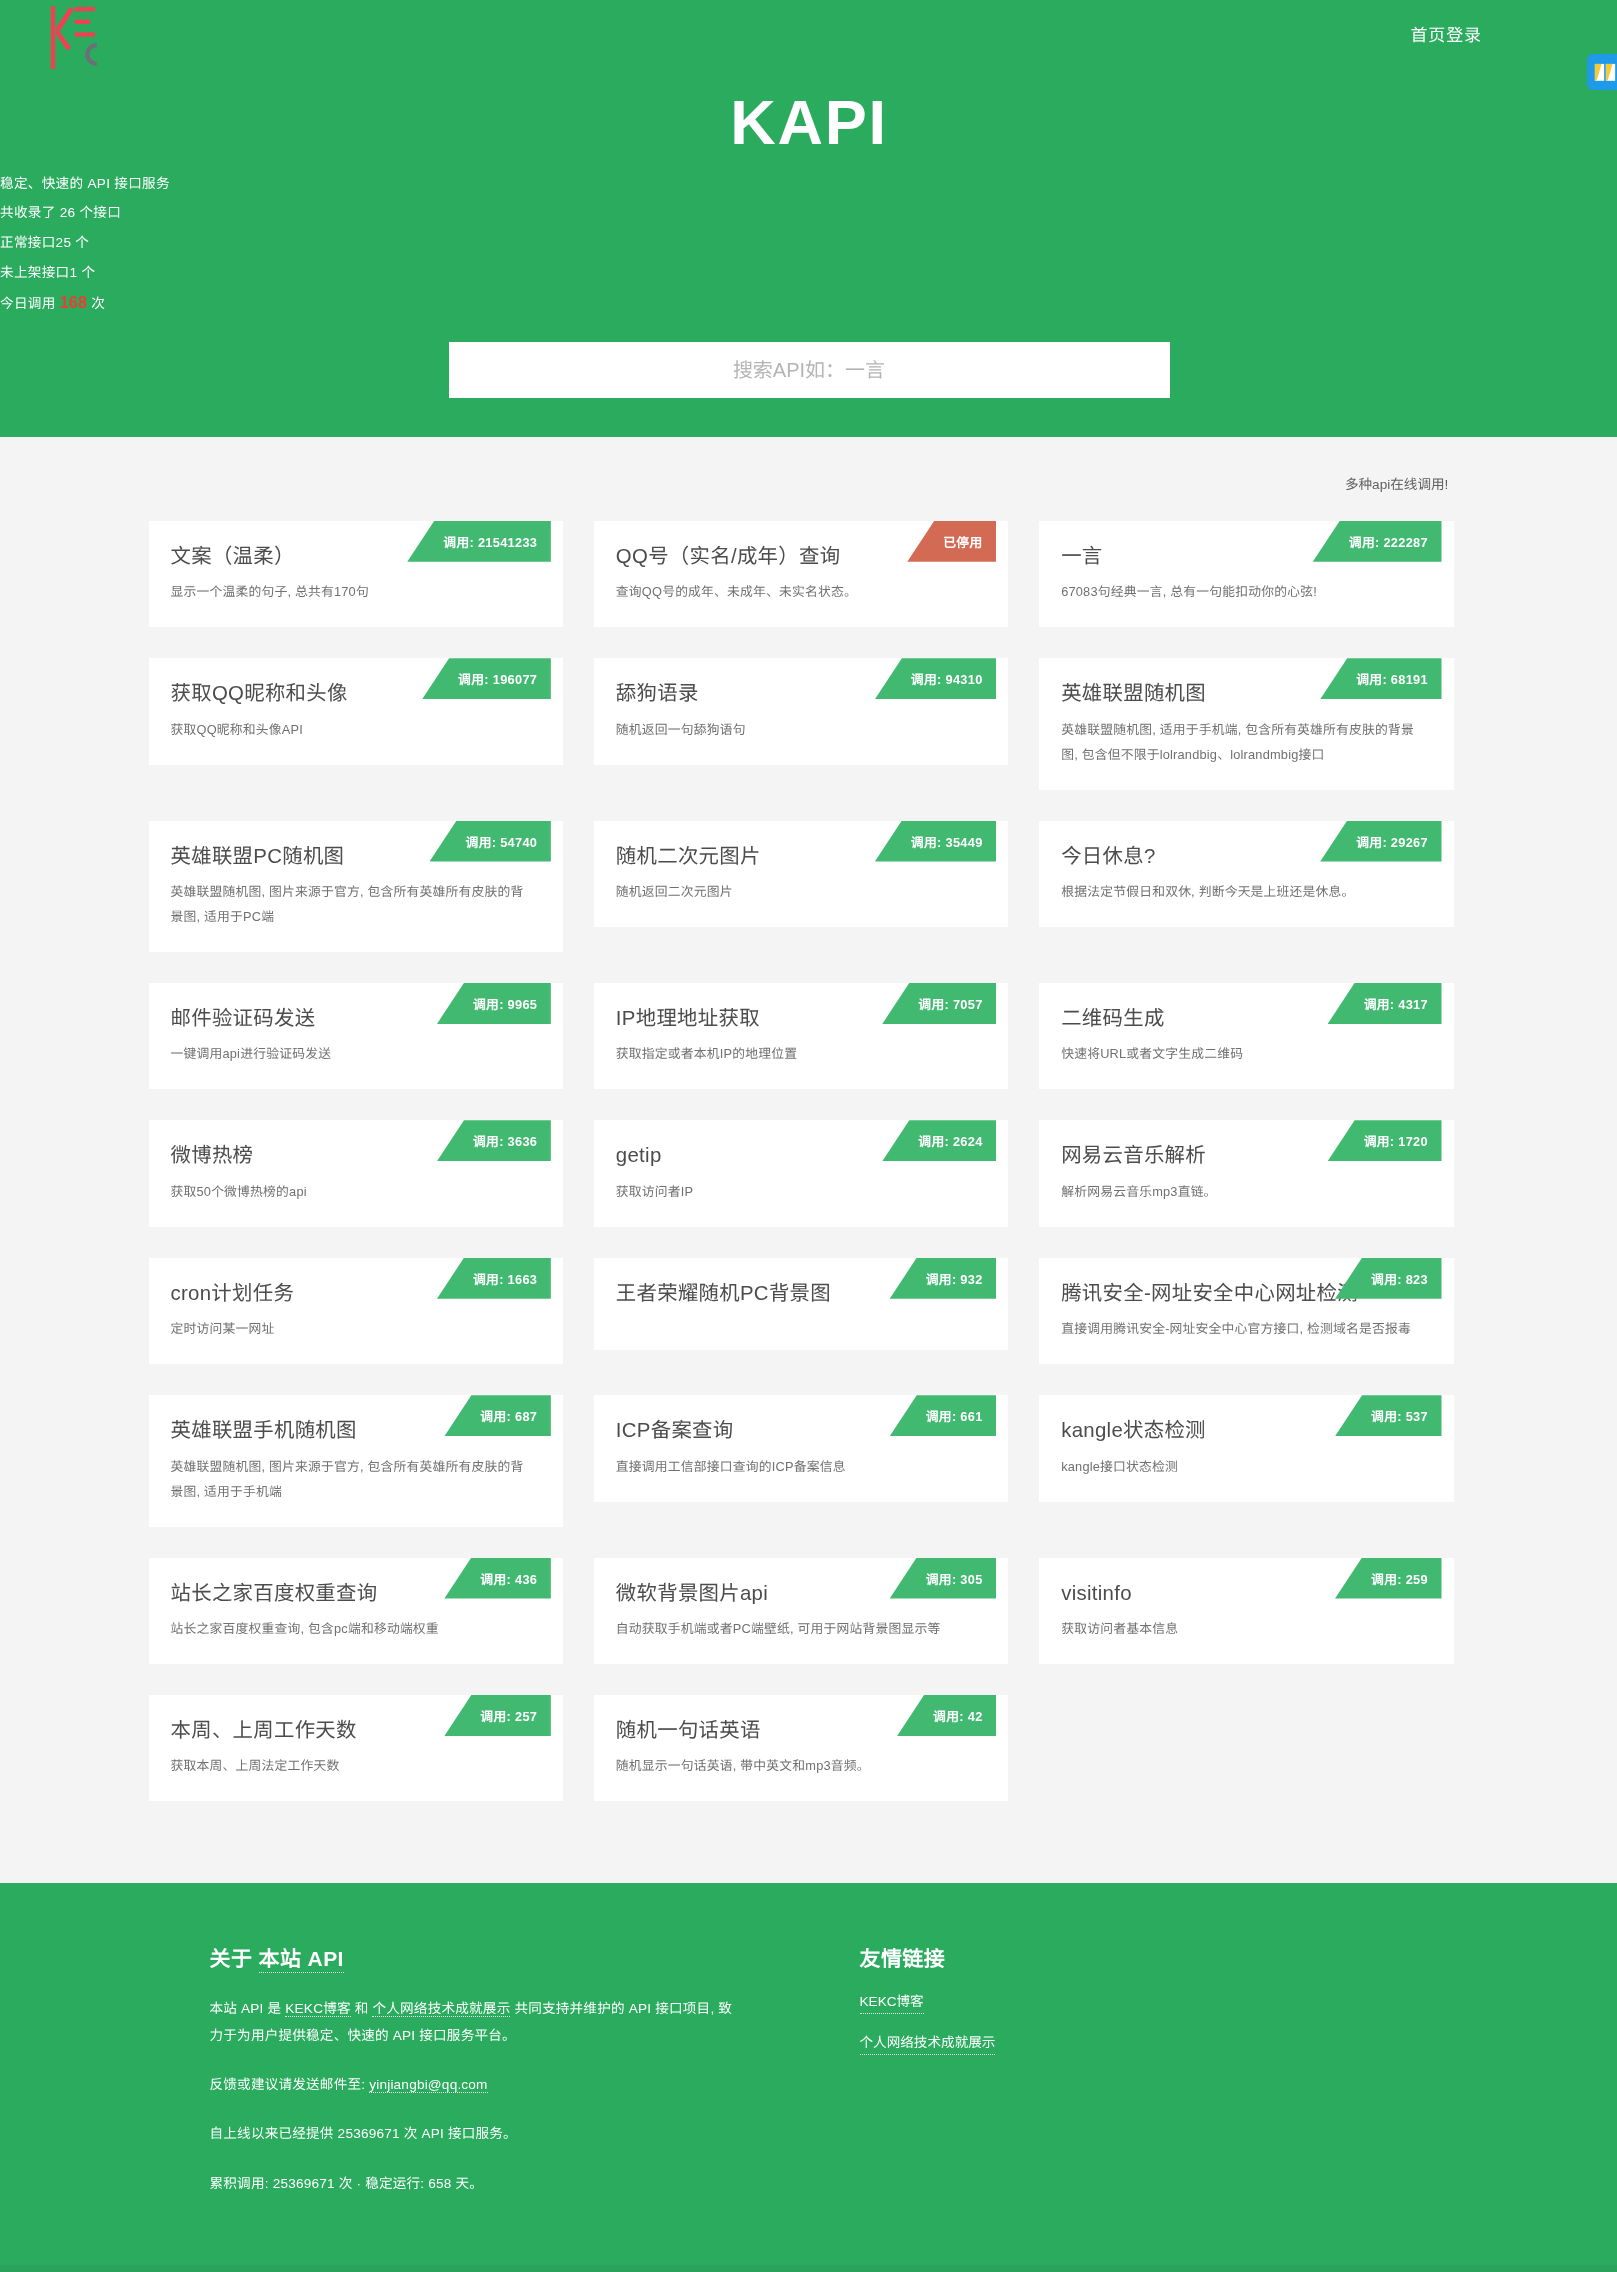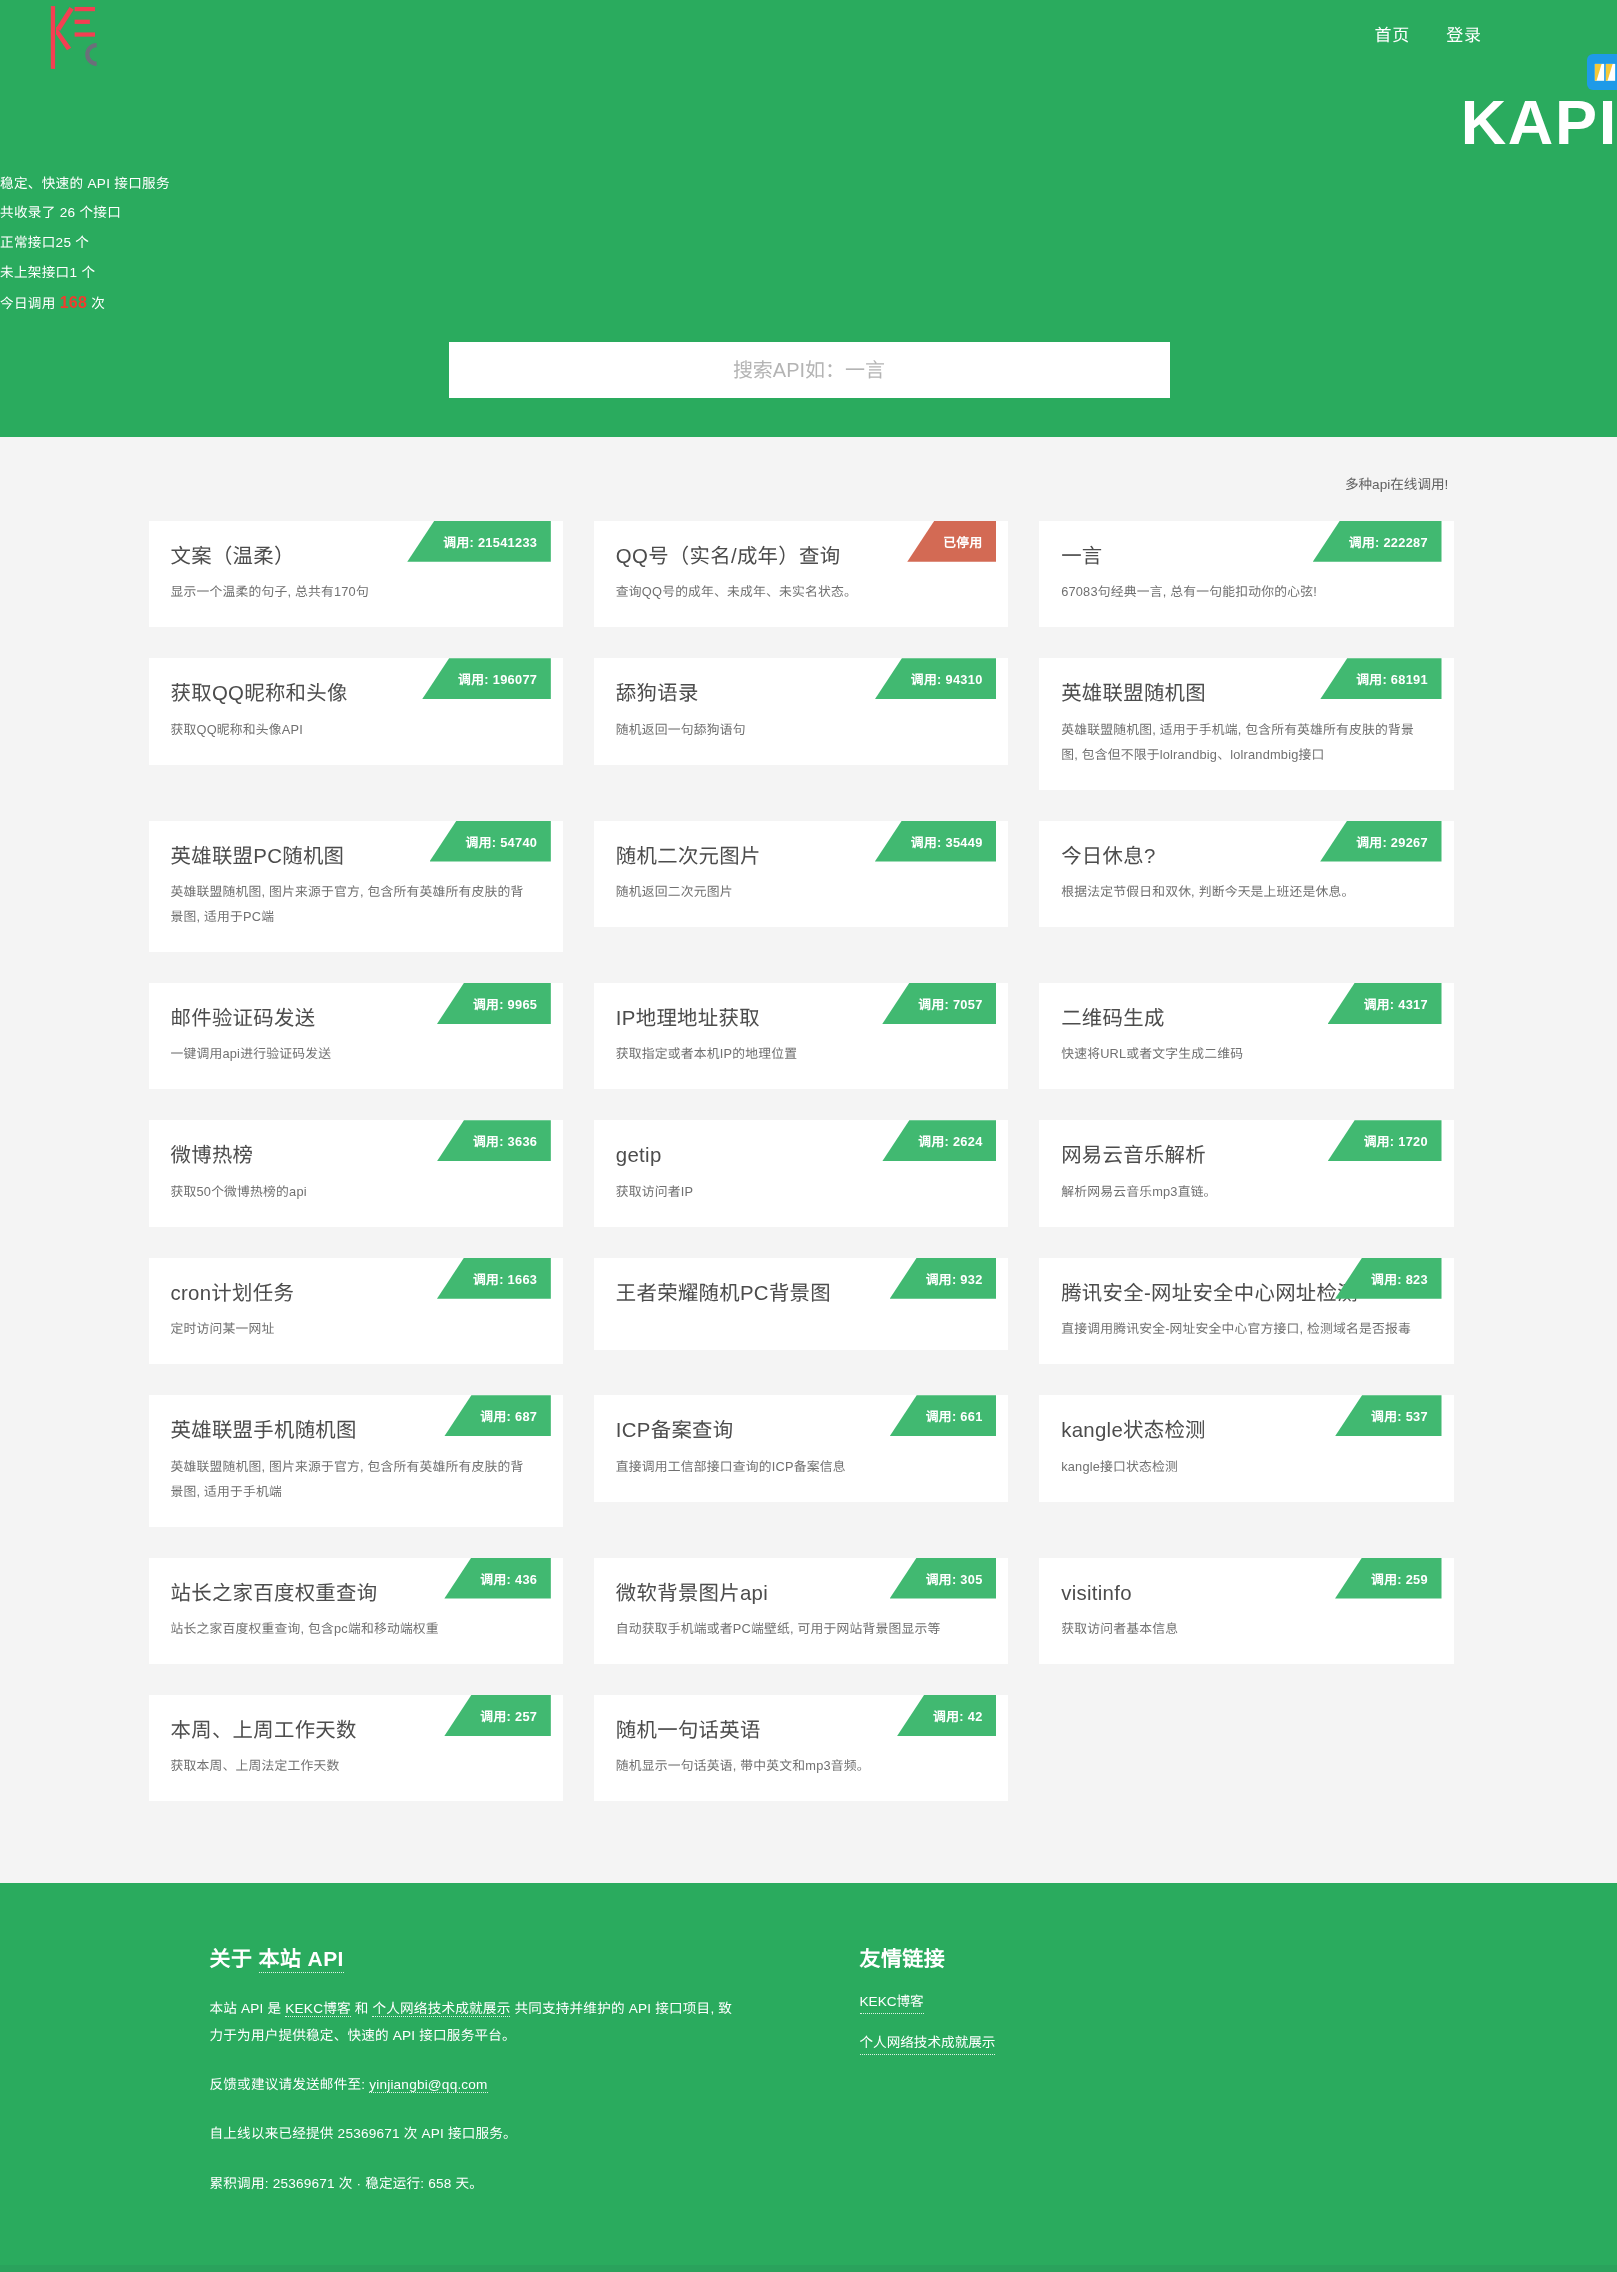--- a/index.html
+++ b/index.html
@@ -33,21 +33,20 @@
     width: 68px;
     height: 73px;
     position: relative;
     margin-top: 5.1px;
   }
   .logo svg { display: block; }
 
   .nav {
     display: flex;
     align-items: center;
-    gap: 36px;
     margin-right: 83px;
   }
   .nav a {
     color: #ffffff;
     font-size: 17px;
     text-decoration: none;
     letter-spacing: 0.9px;
     line-height: 1;
   }
 
@@ -59,21 +58,21 @@
     height: 36px;
     background: #1e9ae8;
     border-radius: 6px;
     display: flex;
     align-items: center;
     justify-content: center;
   }
   .corner-badge svg { display: block; }
 
   .hero-title {
-    text-align: right;
+    text-align: center;
     color: #ffffff;
     font-size: 63px;
     font-weight: bold;
     letter-spacing: 1.7px;
     line-height: 1.05;
     margin-top: 18.7px;
   }
 
   .hero-lines {
     text-align: left;

